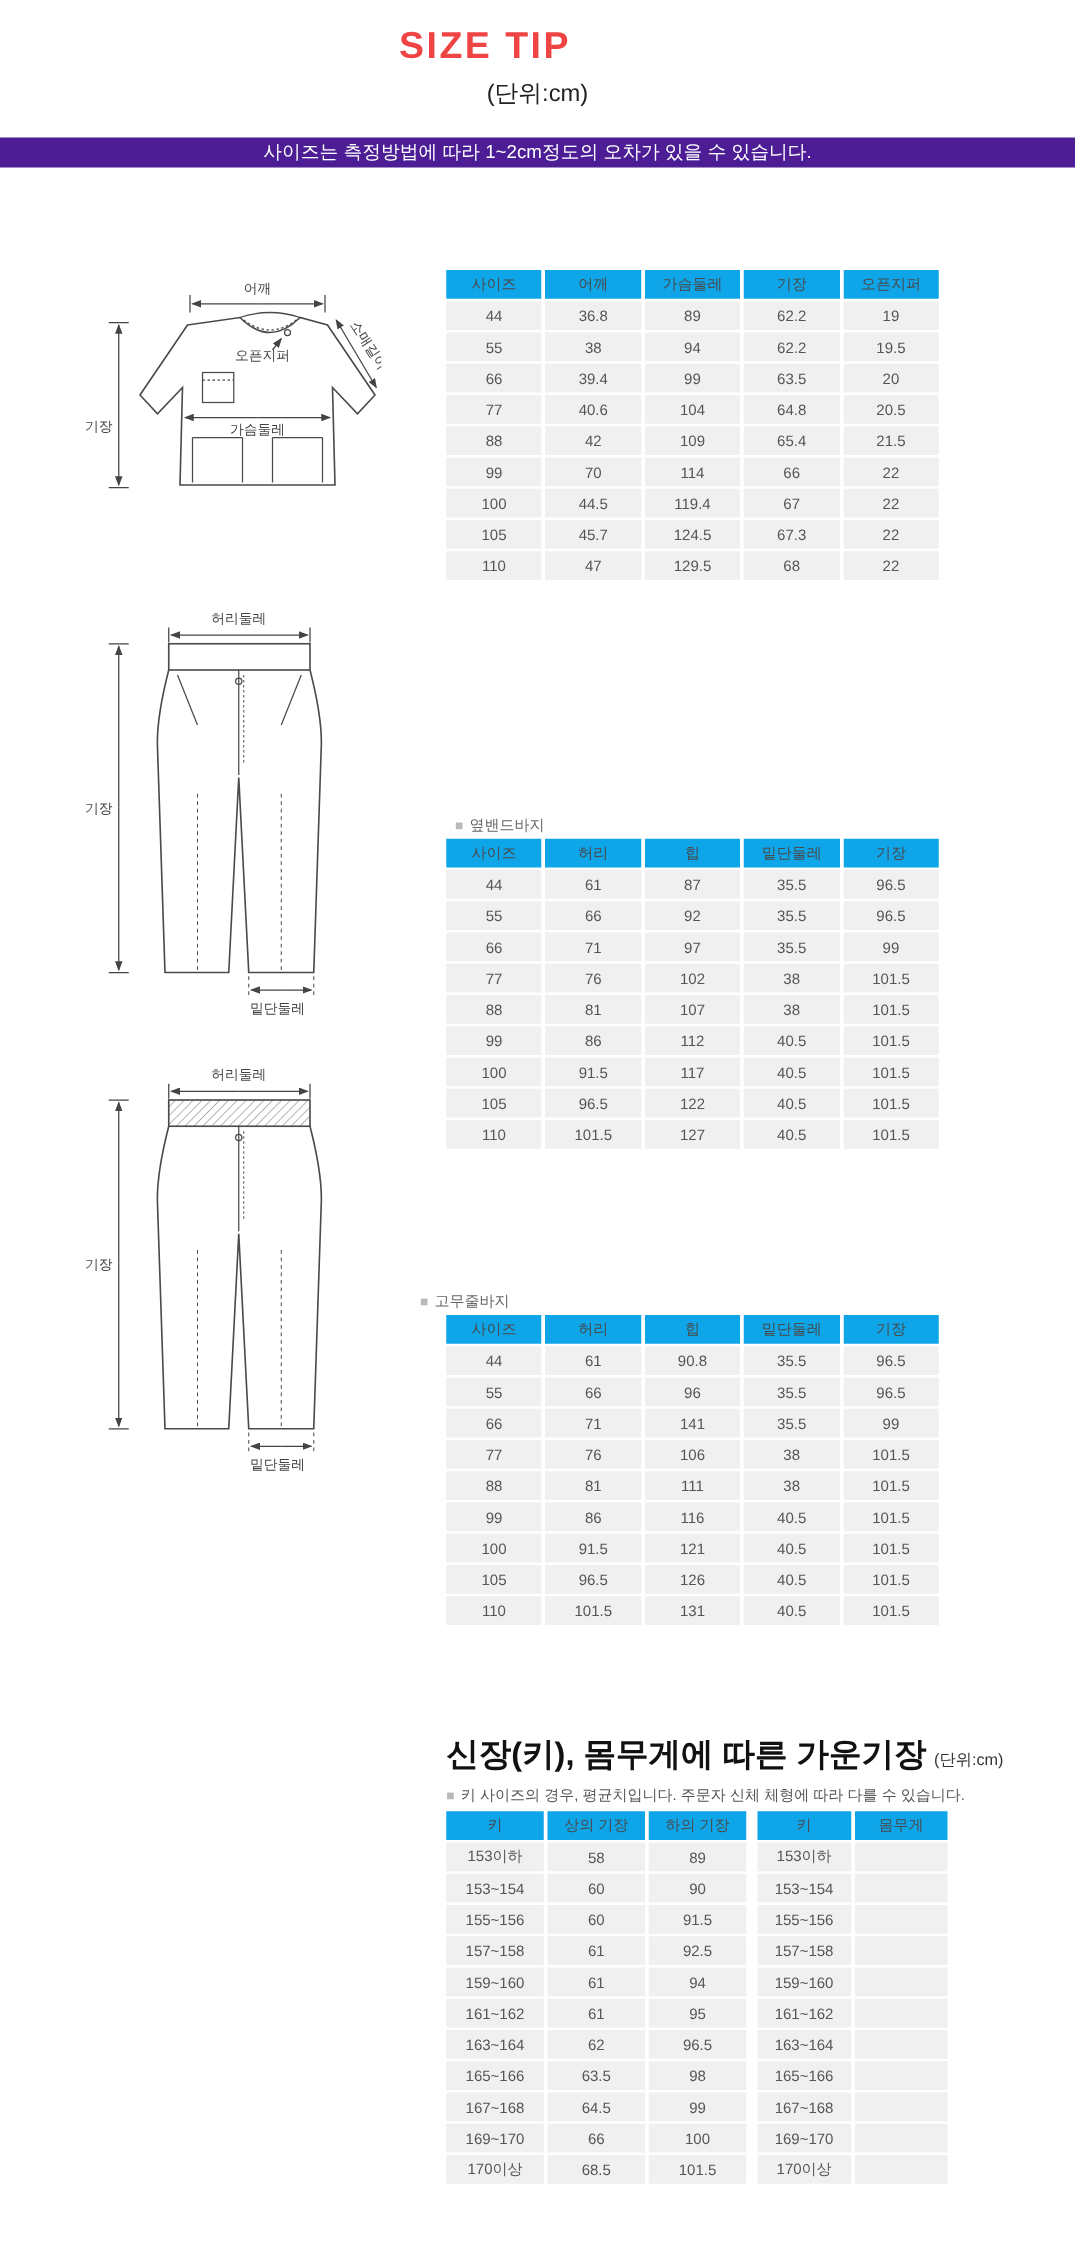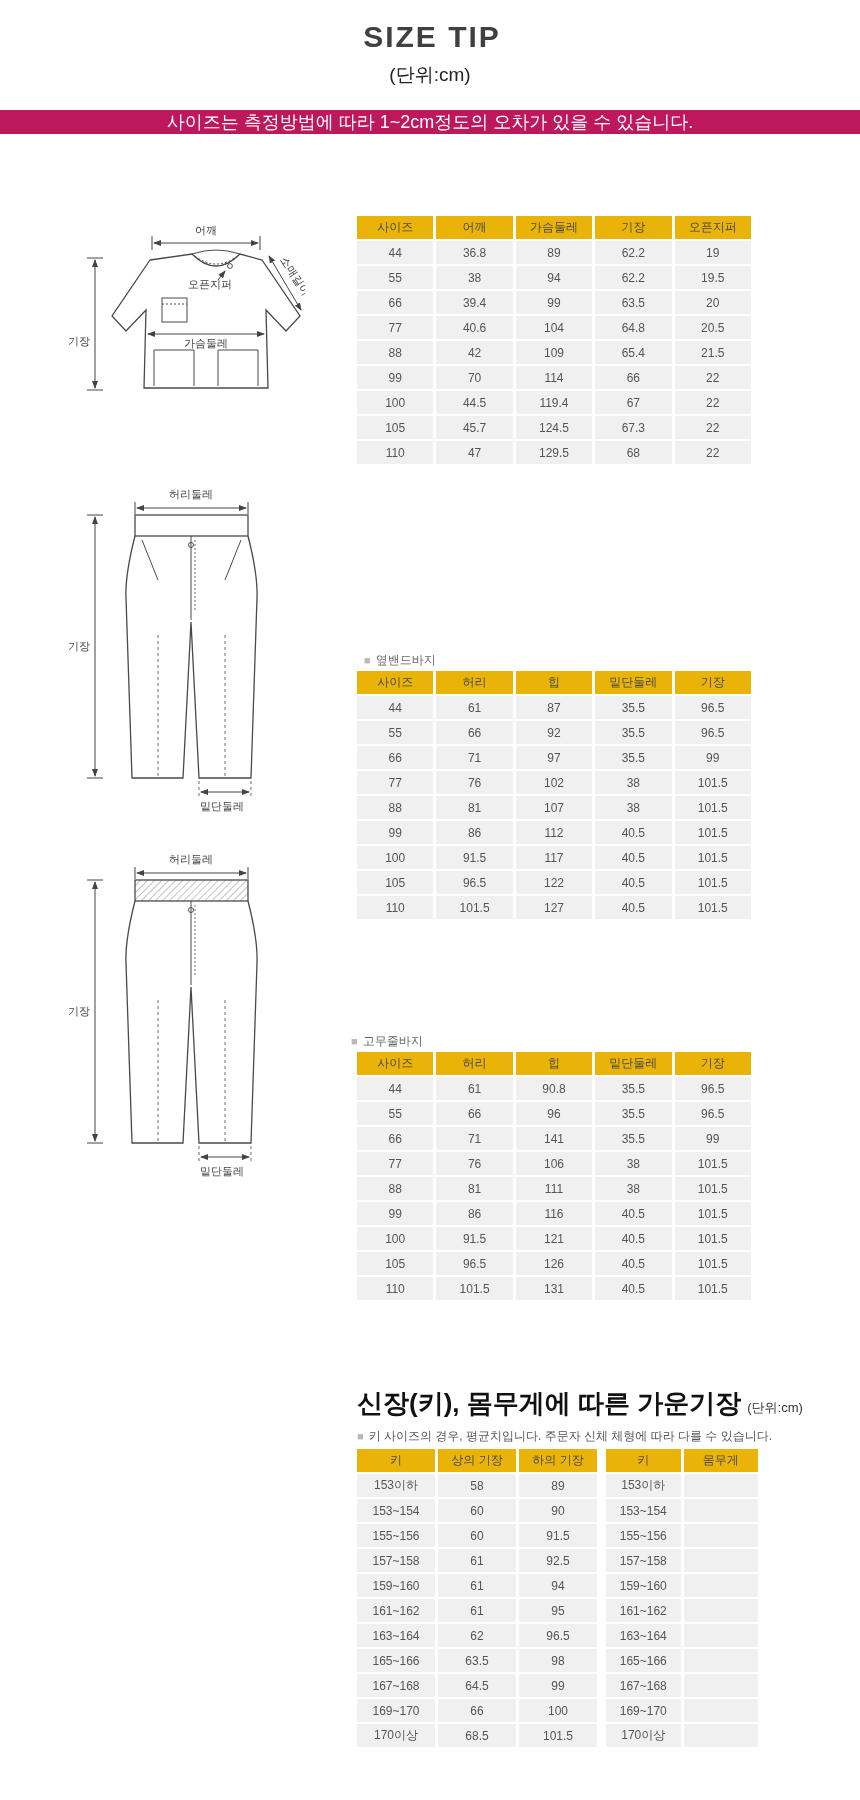--- a/index.html
+++ b/index.html
@@ -4,30 +4,30 @@
 <style>
   html,body{margin:0;padding:0;}
   body{
     width:860px;height:1800px;position:relative;background:#ffffff;
     font-family:"Liberation Sans","DejaVu Sans",sans-serif;
     -webkit-font-smoothing:antialiased;
   }
   .abs{position:absolute;}
   
   .page-title{top:20px;left:0;width:776px;text-align:center;
-    font-size:30px;font-weight:bold;color:#404040;letter-spacing:2px;padding-left:44px;}
+    font-size:30px;font-weight:bold;color:#ef4444;letter-spacing:2px;}
   .unit-label{top:62px;left:0;width:860px;text-align:center;font-size:19px;color:#222;}
-  .notice-bar{top:110px;left:0;width:860px;height:24px;background:#be185d;
-    color:#ffffff;font-size:18px;text-align:center;line-height:24px;}
+  .notice-bar{top:110px;left:0;width:860px;height:24px;background:#4c1d95;
+    color:#ffffff;font-size:15px;text-align:center;line-height:24px;}
   
   .section-label{font-size:12px;color:#666;}
   .bullet{color:#b9b9b9;margin-right:5px;font-size:11px;}
   
   table.size-table{border-collapse:separate;border-spacing:3px 2px;table-layout:fixed;}
-  table.size-table th{background:#eab308;color:#4a4a4a;font-weight:normal;
+  table.size-table th{background:#0ea5e9;color:#4a4a4a;font-weight:normal;
     font-size:12px;height:23px;text-align:center;padding:0;}
   table.size-table td{background:#f0f0f0;color:#555;font-size:12px;height:23px;
     text-align:center;padding:0;}
   .t-main{width:400px;}
   .t-gown-left{width:246px;}
   .t-gown-right{width:158px;}
   .gown-tables{display:flex;gap:3px;}
   
   .gown-title{font-size:26px;font-weight:bold;color:#111;}
   .gown-title .small-unit{font-size:13px;font-weight:normal;color:#333;margin-left:6px;}
@@ -315,21 +315,21 @@
   <line x1="96" y1="155" x2="96" y2="296" stroke="#4a4a4a" stroke-width="0.8" stroke-dasharray="3,3"></line>
   <line x1="163" y1="155" x2="163" y2="296" stroke="#4a4a4a" stroke-width="0.8" stroke-dasharray="3,3"></line>
 
   <line x1="137" y1="301" x2="137" y2="316" stroke="#444" stroke-width="0.8" stroke-dasharray="3,3"></line>
   <line x1="189" y1="301" x2="189" y2="316" stroke="#444" stroke-width="0.8" stroke-dasharray="3,3"></line>
   <line x1="163" y1="312" x2="139" y2="312" stroke="#444" stroke-width="1" marker-end="url(#p3-ah)"></line>
   <line x1="163" y1="312" x2="187" y2="312" stroke="#444" stroke-width="1" marker-end="url(#p3-ah)"></line>
   <text x="160" y="330" text-anchor="middle">밑단둘레</text>
 </svg>
 
-<div class="abs section-label" style="top:1033px;left:351px;">
+<div class="abs section-label" style="top:1033px;left:336px;">
   <span class="bullet">■</span><span>고무줄바지</span>
 </div>
 <table class="abs size-table t-main" style="top:1050px;left:354px;">
   <thead>
       <tr>
         <th>사이즈</th>
         <th>허리</th>
         <th>힙</th>
         <th>밑단둘레</th>
         <th>기장</th>

